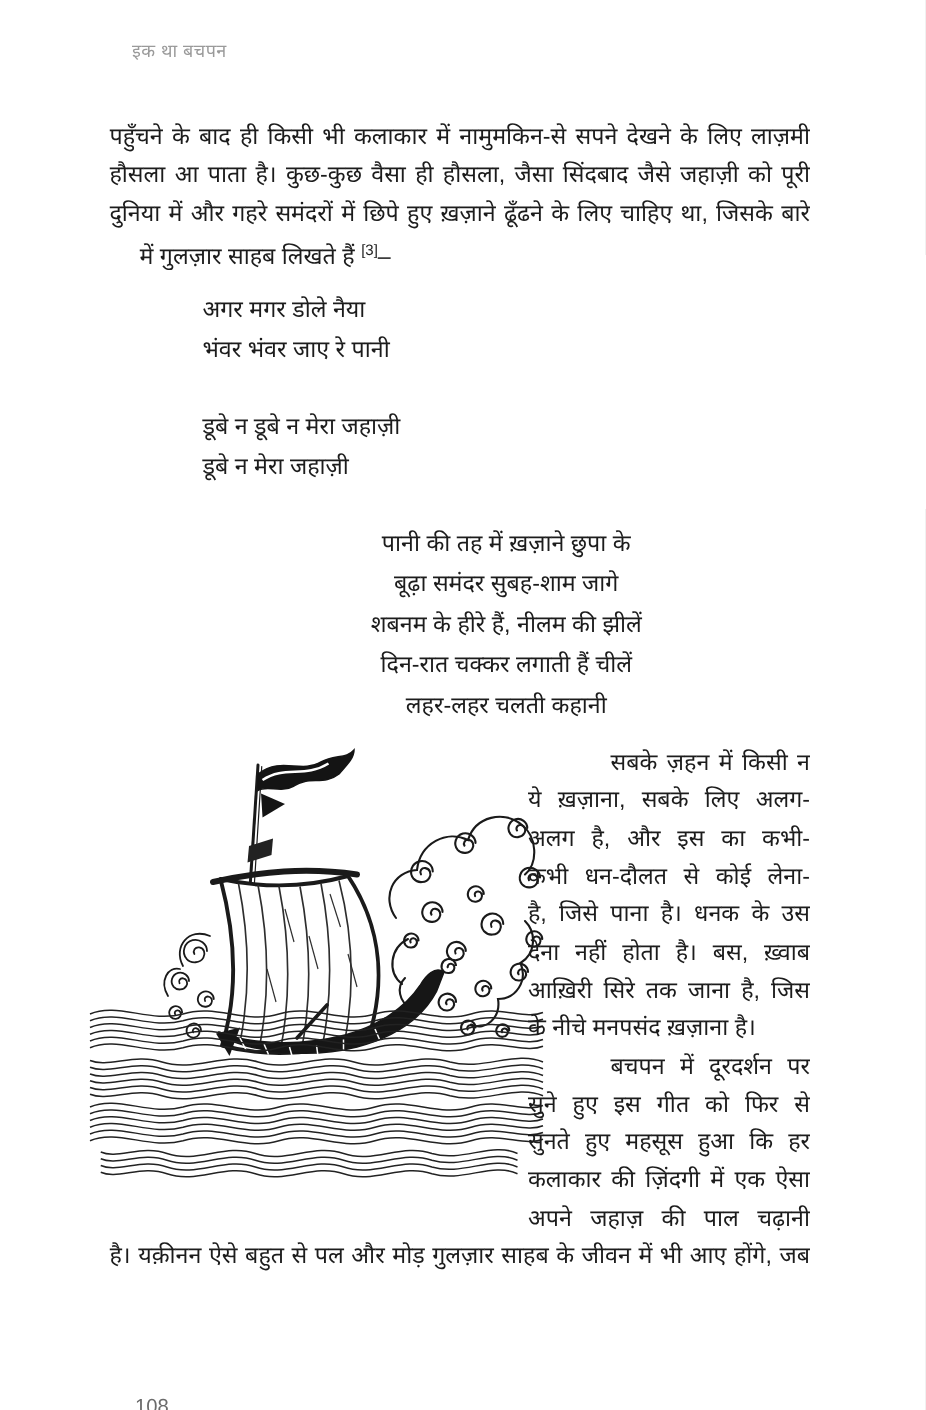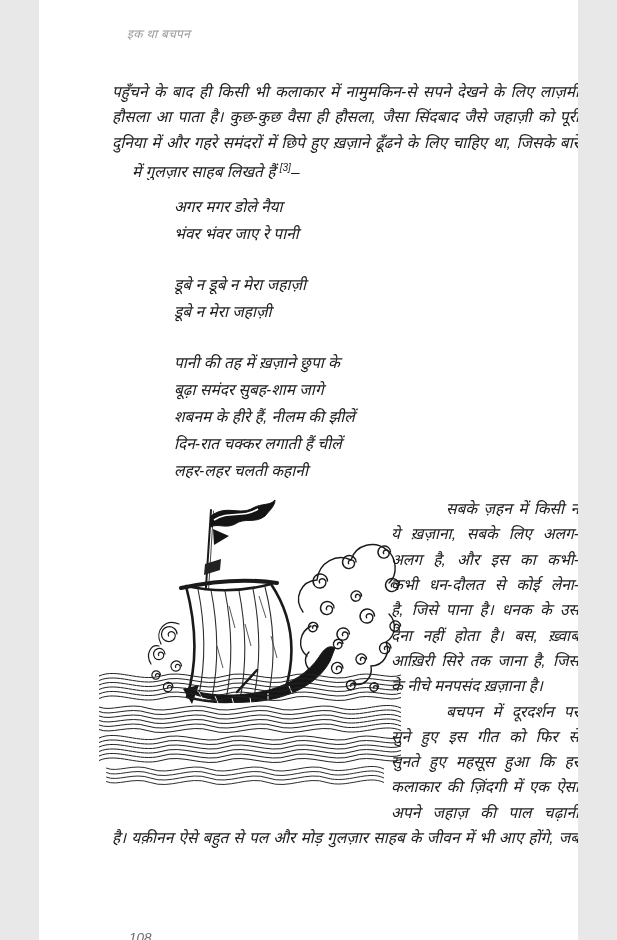--- a/index.html
+++ b/index.html
@@ -1,40 +1,39 @@
 <!DOCTYPE html>
 <html lang="hi"><head>
 <meta charset="utf-8">
 <style>
   html,body{margin:0;padding:0;background:#e8e8e8;}
   .page{
-    position:relative;width:539px;height:940px;margin:0 auto;
+    position:relative;width:617px;height:940px;margin:0 auto;
     background:#ffffff;overflow:hidden;
     font-family:"Liberation Sans","DejaVu Sans",sans-serif;
     color:#1c1c1c;
-    font-style:italic;
   }
   .running-header{
     position:absolute;left:88px;top:25px;
     font-size:12px;color:#9a9a9a;font-weight:400;letter-spacing:.3px;
   }
   .content{
     position:absolute;left:73px;top:79px;width:467px;
     font-size:15.5px;font-weight:500;line-height:25px;
   }
   .jline{
     display:block;height:25.3px;line-height:25.3px;
     text-align:justify;text-align-last:justify;overflow:hidden;
   }
   .lastline{text-align-last:left;margin-left:20px;}
   .indent{text-indent:55px;}
   .fnref{font-size:10px;vertical-align:6px;font-weight:400;letter-spacing:0;}
   .poem{margin:13px 0 12px 62px;}
   .stanza{margin-bottom:24px;}
-  .stanza:last-child{margin-bottom:0;}
+  .stanza:last-child{margin-bottom:0;text-align:center;}
   .pline{display:block;height:27px;line-height:27px;white-space:nowrap;}
   .wrap{margin-top:8px;}
   .wrap::after{content:"";display:block;clear:both;}
   .illus{float:left;width:292px;height:304px;margin-left:-13px;overflow:visible;}
   .page-number{
     position:absolute;left:90px;top:930px;
     font-size:13.5px;color:#6b6b6b;font-weight:400;
   }
 </style>
 </head>

